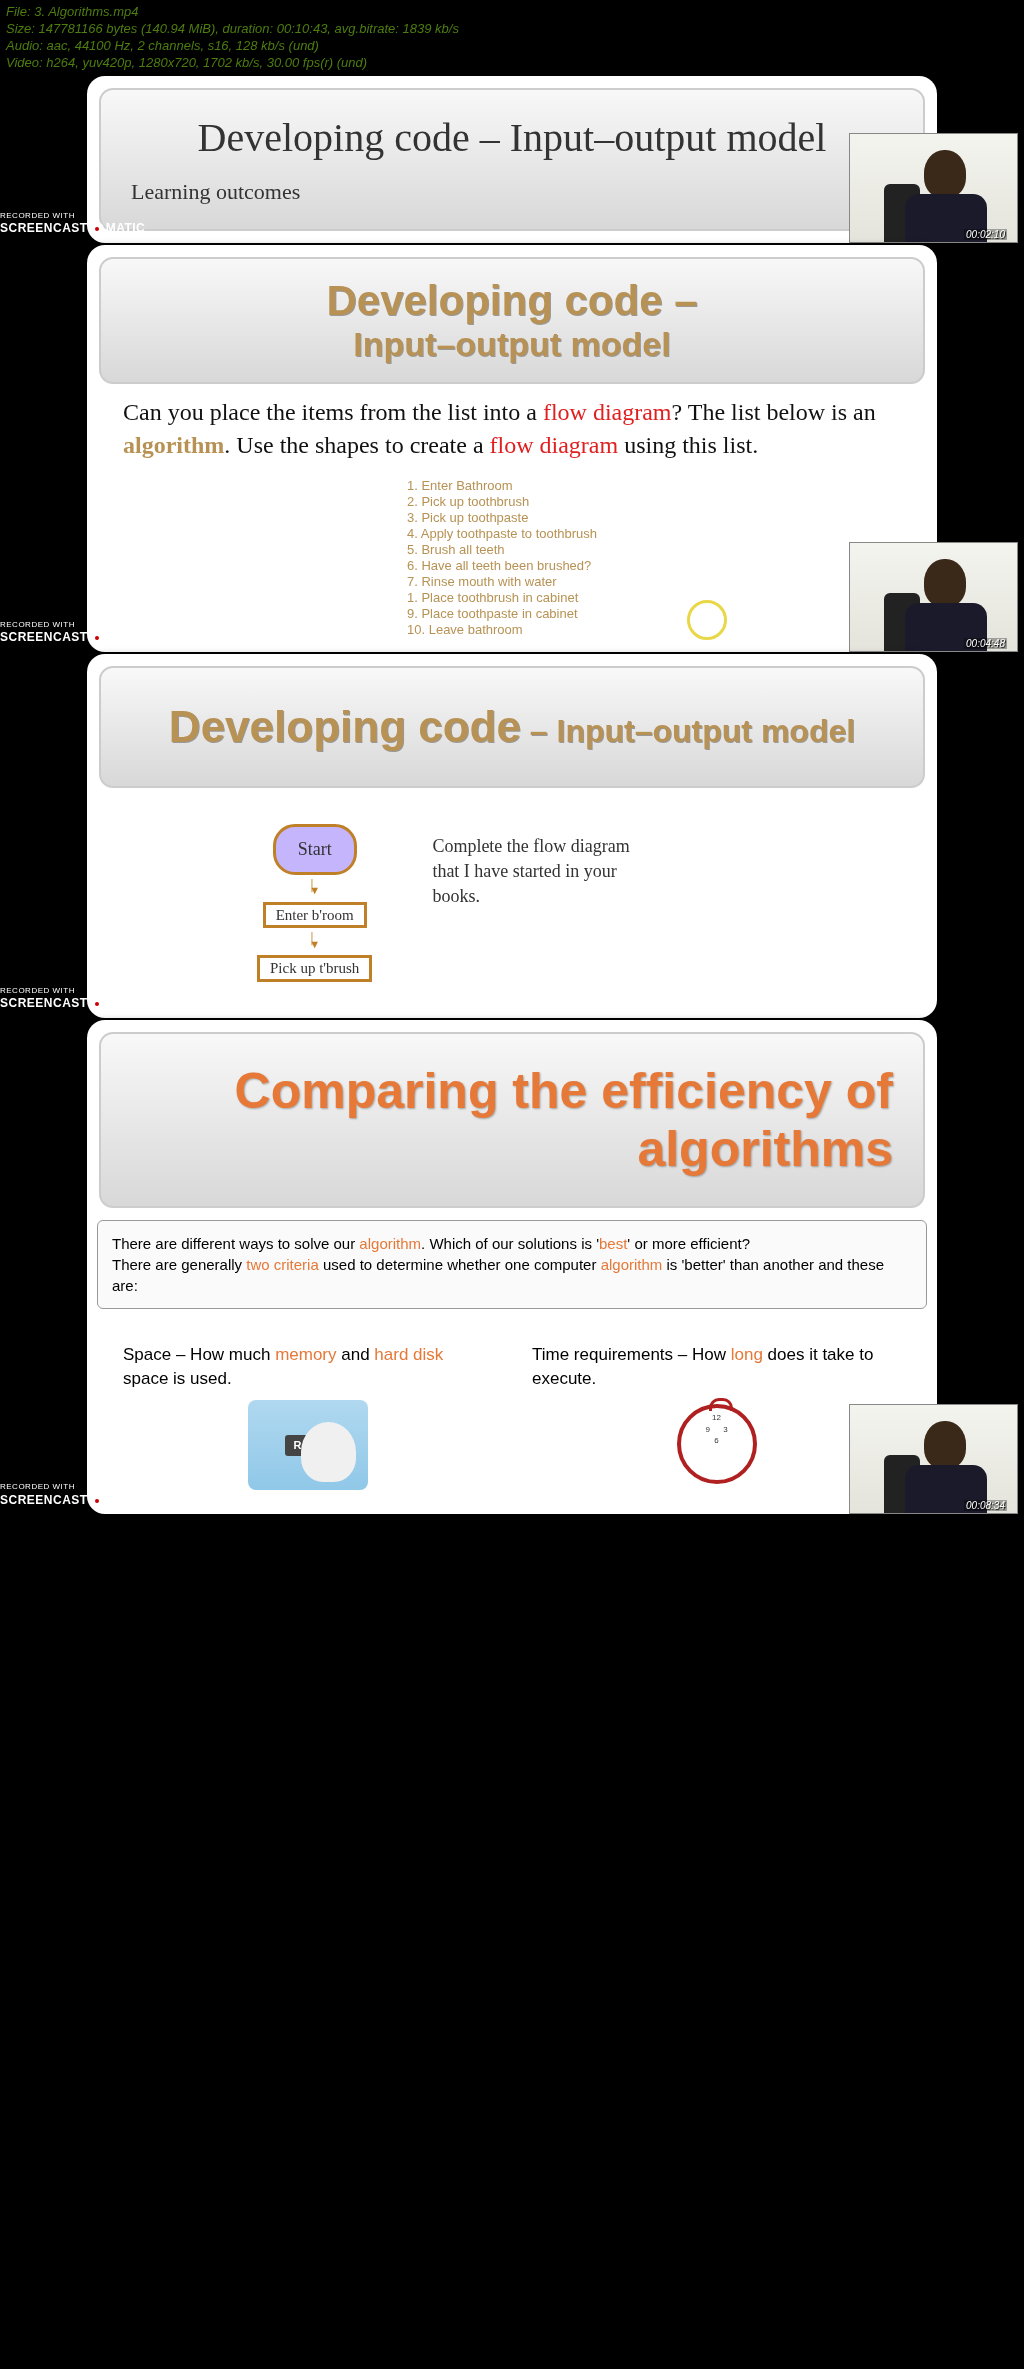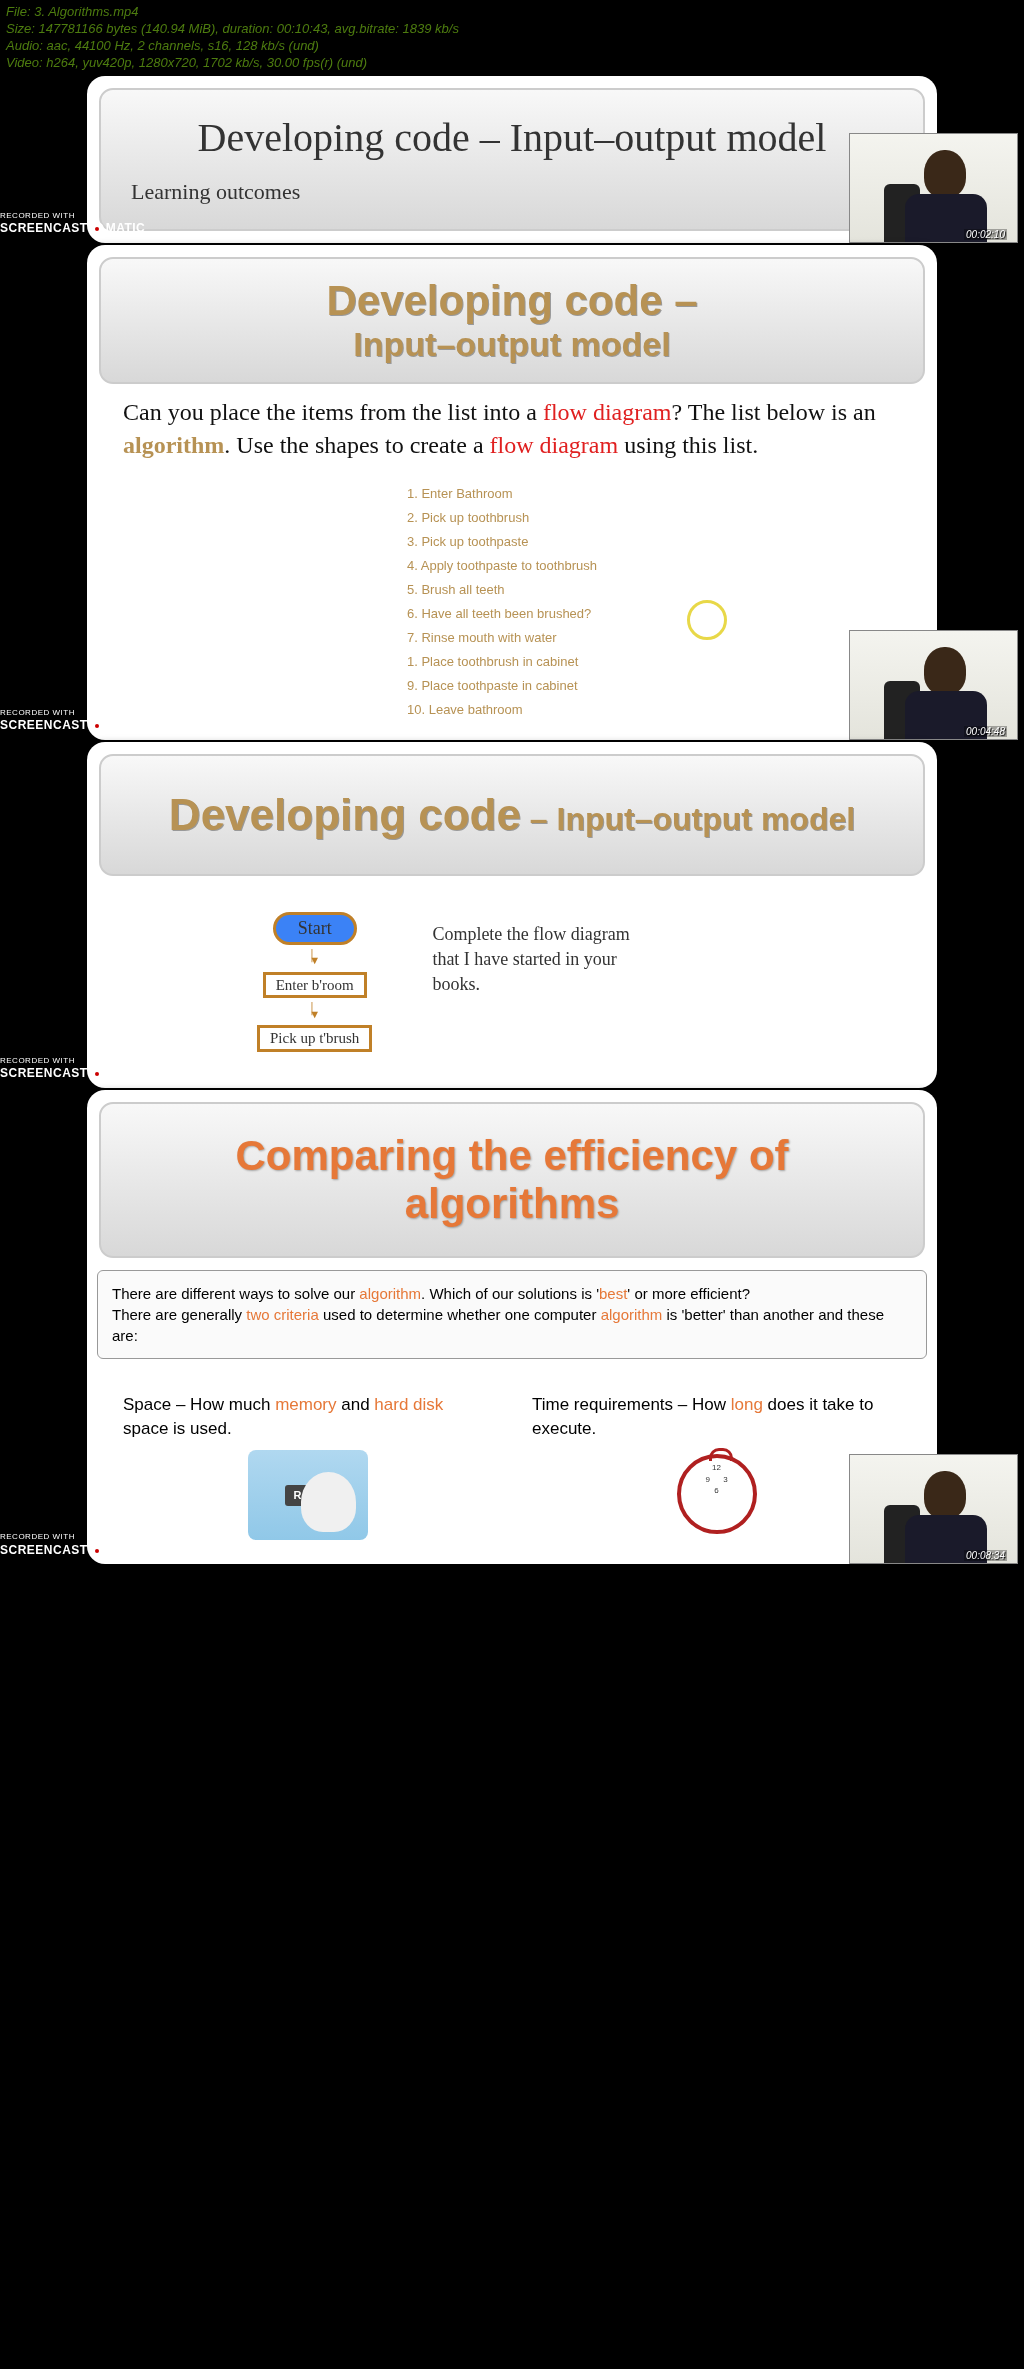--- a/index.html
+++ b/index.html
@@ -3,35 +3,35 @@
 <meta charset="utf-8">
 <style>
 *{margin:0;padding:0;box-sizing:border-box}
 body{background:#000;font-family:Arial,sans-serif;width:1024px}
 .meta{color:#4d7c0f;font-style:italic;font-size:13px;padding:4px 6px;line-height:1.3}
 .slide-wrap{position:relative;margin:0 auto 2px auto}
 .slide{background:#fff;border-radius:18px;margin:0 auto;width:850px;padding:0;overflow:hidden;box-shadow:0 2px 8px rgba(0,0,0,.4)}
 .slide-header{background:linear-gradient(#f8f8f8,#d8d8d8);border-radius:14px;margin:12px;padding:24px 30px;border:2px solid #ccc}
 .title-big{font-family:Georgia,serif;text-align:center;color:#333;font-size:40px;font-weight:400}
 .title-gold{font-family:'Trebuchet MS',sans-serif;color:#b79254;font-size:38px;font-weight:bold;text-align:center;text-shadow:1px 1px 0 #999}
-.title-orange{font-family:'Trebuchet MS',sans-serif;color:#e67838;font-size:42px;font-weight:bold;text-align:center;text-shadow:1px 1px 2px rgba(0,0,0,.3)}
+.title-orange{font-family:'Trebuchet MS',sans-serif;color:#e67838;font-size:50px;font-weight:bold;text-align:right;text-shadow:1px 1px 2px rgba(0,0,0,.3)}
 .subtitle{font-family:Georgia,serif;color:#333;font-size:22px;margin-top:18px}
 .slide-body{padding:18px 50px 40px 50px}
 .outcome-label{font-weight:bold;color:#000;font-size:18px;margin-bottom:16px}
 .outcome-text{font-size:18px;color:#333;line-height:1.5}
 .red{color:#d02020}
 .red2{color:#e02020}
 .orange{color:#e67838}
 .question-text{font-family:Georgia,serif;font-size:24px;color:#111;line-height:1.4;padding:0 36px}
 .gold{color:#b79254;font-weight:bold}
 .algo-list{font-family:Arial,sans-serif;font-size:13px;color:#b79254;padding:14px 0 14px 320px}
-.algo-list div{margin:9px 0}
+.algo-list div{margin:1px 0}
 .flowchart{display:flex;padding:24px 50px 36px 50px;gap:60px}
 .flow-col{display:flex;flex-direction:column;align-items:center;gap:8px;flex:0 0 auto;margin-left:120px}
-.flow-start{border:3px solid #c08028;border-radius:22px;padding:3px 22px;font-family:'Comic Sans MS',cursive;font-size:18px;color:#333;background:#3b82f6}
+.flow-start{border:3px solid #c08028;border-radius:22px;padding:12px 22px;font-family:'Comic Sans MS',cursive;font-size:18px;color:#333;background:#c4b5fd}
 .flow-box{border:3px solid #c08028;padding:2px 10px;font-family:'Comic Sans MS',cursive;font-size:15px;color:#333;text-align:right;line-height:1.1;min-width:90px;background:#fff}
 .flow-arrow{color:#c08028;font-size:11px;line-height:.5}
 .flow-text{font-family:Georgia,serif;font-size:18px;color:#333;line-height:1.4;padding-top:10px}
 .efficiency-box{border:1px solid #999;border-radius:6px;margin:10px 10px;padding:12px 14px;font-size:15px;line-height:1.4;background:#fafafa}
 .eff-cols{display:flex;gap:40px;padding:24px 36px 24px 36px}
 .eff-col{flex:1;font-size:17px;line-height:1.4}
 .eff-img{margin-top:10px;display:flex;justify-content:center}
 .ram-head{width:120px;height:90px;background:linear-gradient(#b0d8f0,#90c8e8);border-radius:8px;position:relative;display:flex;align-items:center;justify-content:center}
 .ram-badge{background:#444;color:#fff;font-weight:bold;font-size:11px;padding:3px 8px;border-radius:3px;letter-spacing:1px}
 .head-shape{width:55px;height:60px;background:#f0f0f0;border-radius:50% 50% 40% 40%;position:absolute;right:12px;bottom:8px}

